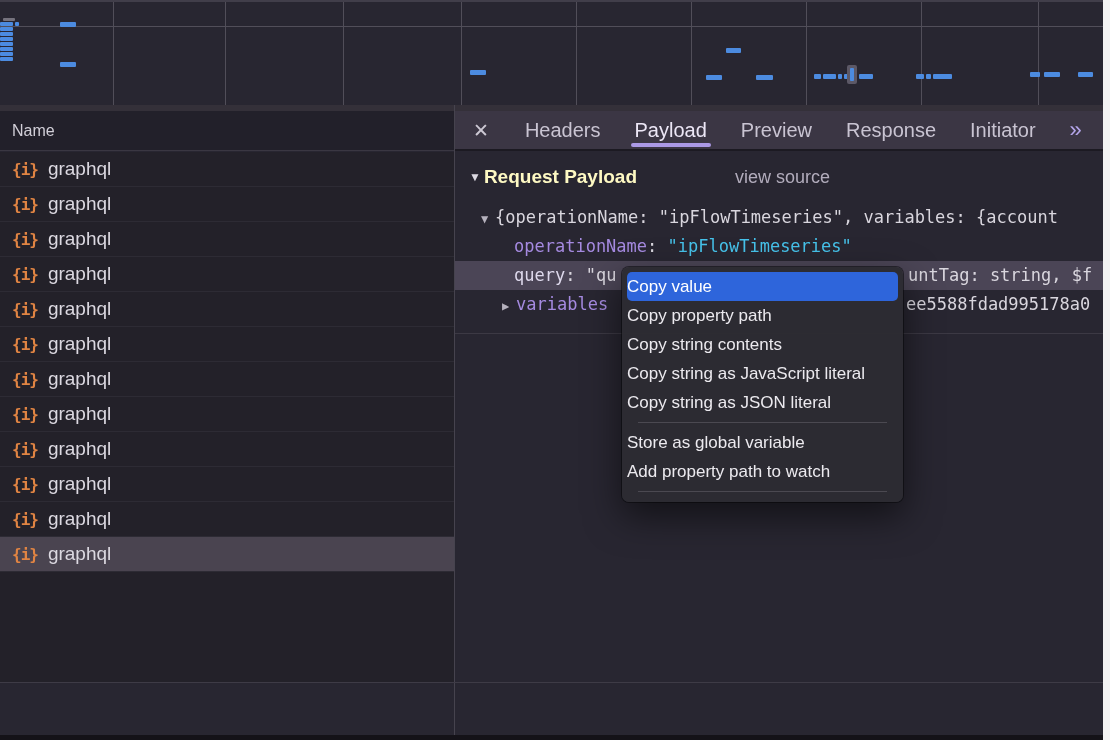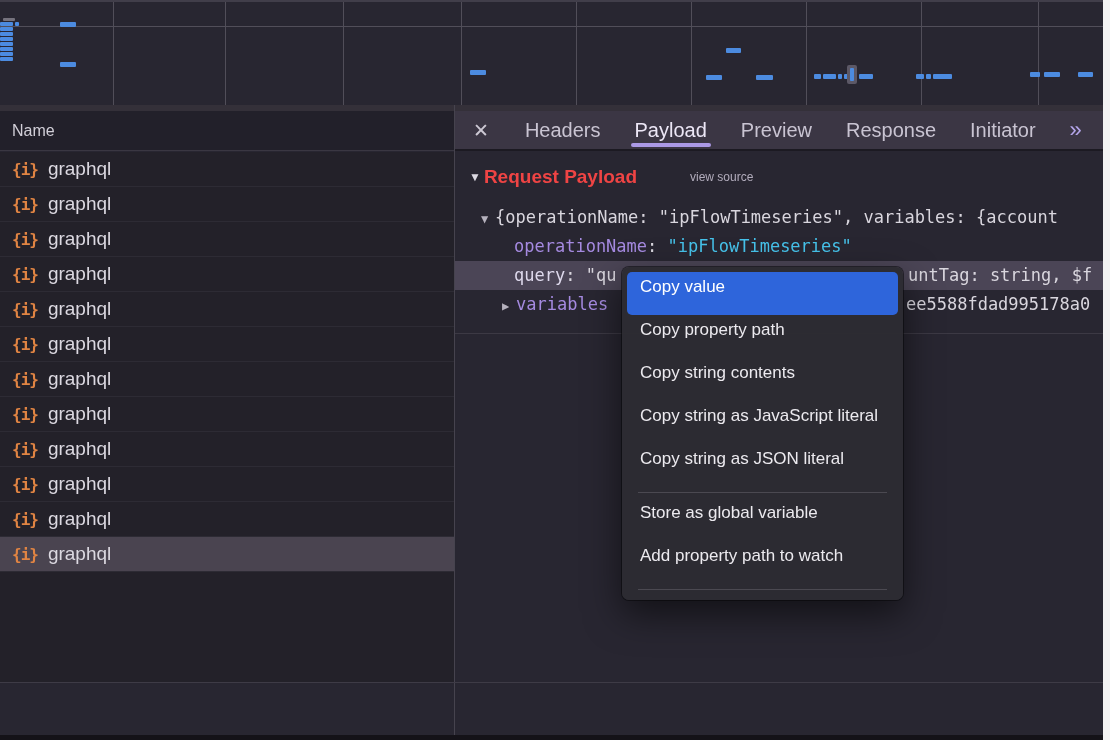--- a/index.html
+++ b/index.html
@@ -42,22 +42,22 @@
   .close-x{font-size:19px;color:#cdc9d4;margin-right:2px;cursor:default;}
   .tab{position:relative;height:100%;display:flex;align-items:center;cursor:default;text-align:right;}
   .tab.selected{color:#ece7f6;}
   .tab.selected::after{content:"";position:absolute;left:-4px;right:-4px;bottom:2px;height:4px;border-radius:2px;background:#ab99e6;}
   .overflow{color:#b4a5ea;font-size:22px;letter-spacing:-2px;cursor:default;}
   
   .payload-panel{position:absolute;left:455px;top:152px;width:648px;height:530px;background:#282631;overflow:hidden;}
   .payload-section{position:absolute;left:0;top:0;width:648px;height:182px;border-bottom:1px solid #3c3944;box-sizing:border-box;}
   .section-header{position:absolute;left:14px;top:14px;display:flex;align-items:center;}
   .hdr-arrow{font-size:12px;color:#dcd9e2;margin-right:3px;}
-  .hdr-title{font-size:19px;font-weight:bold;color:#ef4444;}
-  .view-source{font-size:12px;color:#b2acbc;margin-left:53px;cursor:default;}
+  .hdr-title{font-size:19px;font-weight:bold;color:#fef9c3;}
+  .view-source{font-size:18px;color:#b2acbc;margin-left:98px;cursor:default;}
   .tree{position:absolute;left:0;top:51px;width:648px;}
   .tree-row{
     position:relative;height:29px;line-height:29px;white-space:nowrap;overflow:hidden;
     font-family:"DejaVu Sans Mono",monospace;font-size:17px;color:#d9d6de;box-sizing:border-box;
   }
   .tree-row.lvl0{padding-left:26px;}
   .tree-row.lvl1{padding-left:59px;}
   .tree-row.lvl1.has-arrow{padding-left:47px;}
   .tree-row.selected{background:#4b4556;}
   .tree-arrow{display:inline-block;width:14px;font-size:12px;color:#b5b1bd;}
@@ -70,21 +70,21 @@
   .footer-line{position:absolute;left:0;top:682px;width:1103px;height:1px;background:#3e3b46;}
   .bottom-strip{position:absolute;left:0;top:735px;width:1103px;height:5px;background:#141218;}
   .white-edge{position:absolute;left:1103px;top:0;width:7px;height:740px;background:#f3f3f3;z-index:40;}
   
   .context-menu{
     position:absolute;left:622px;top:267px;width:281px;box-sizing:border-box;
     background:rgba(45,44,50,0.98);border-radius:7px;padding:5px;z-index:30;
     box-shadow:0 14px 36px rgba(0,0,0,0.55),0 0 0 1px rgba(10,10,12,0.55);
     font-size:17px;color:#eceaef;
   }
-  .menu-item{height:43px;line-height:29px;padding:0 13px;border-radius:5px;white-space:nowrap;cursor:default;}
+  .menu-item{height:29px;line-height:29px;padding:0 0;border-radius:5px;white-space:nowrap;cursor:default;}
   .menu-item.highlighted{background:#2e65db;color:#ffffff;}
   .menu-sep{height:1px;background:#4b4951;margin:5px 11px;}
 </style>
 </head>
 <body>
 
 <div class="shot">
 
   <div class="waterfall">
     <div class="hline"></div>

